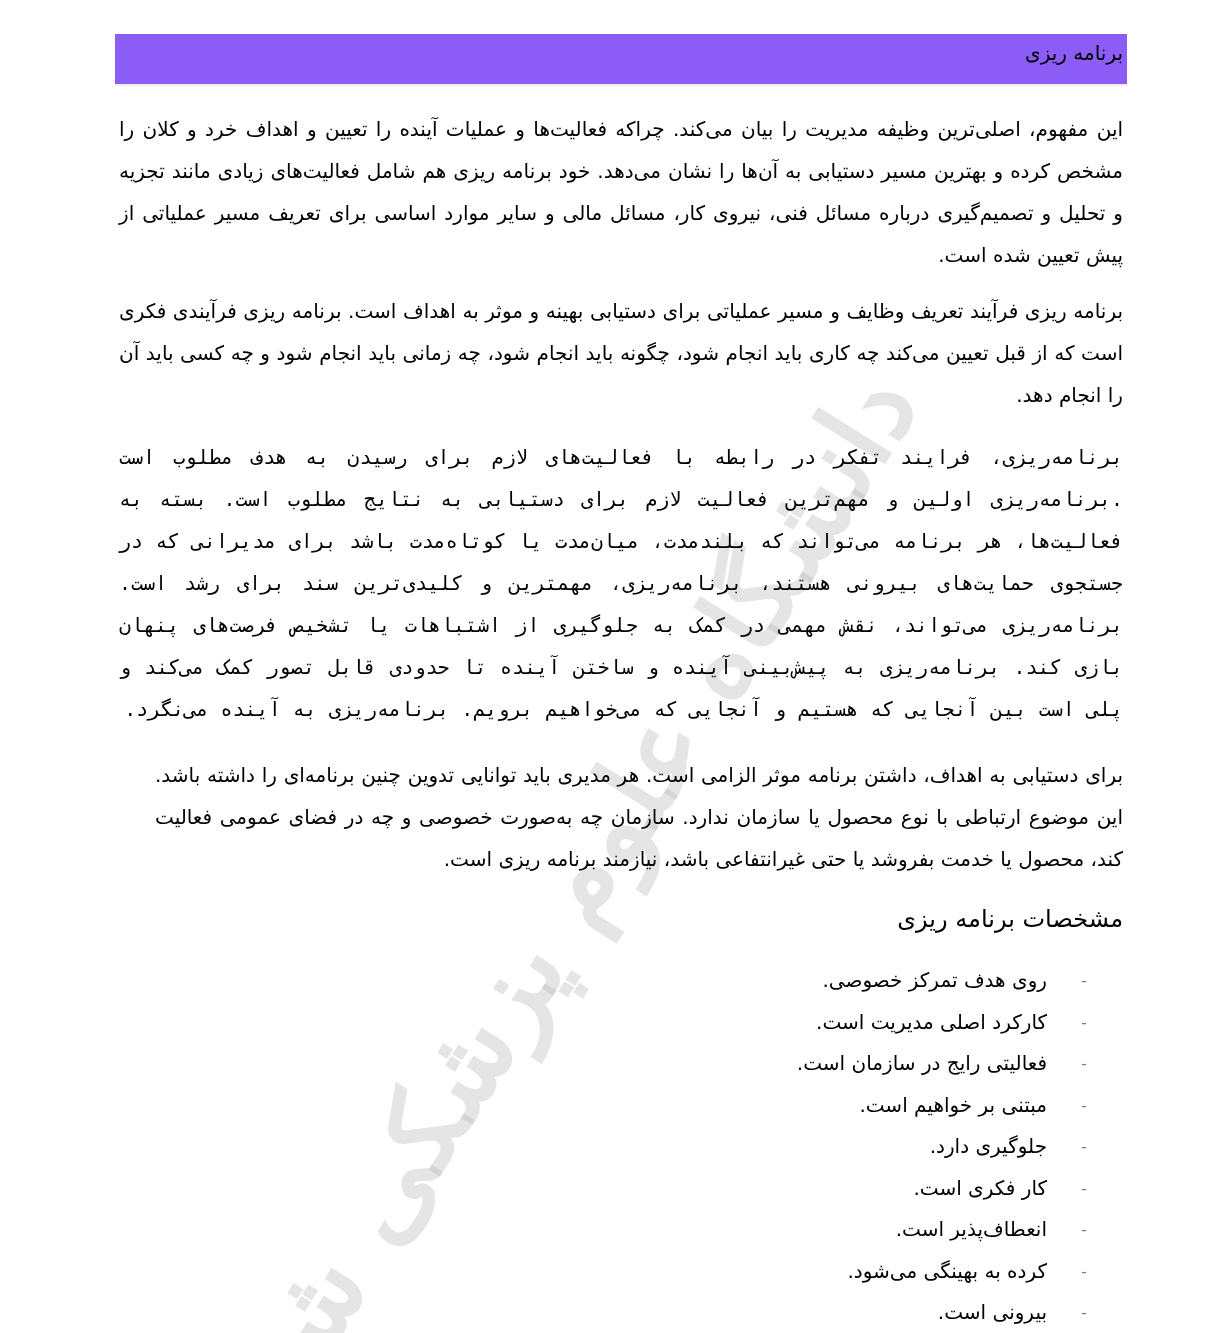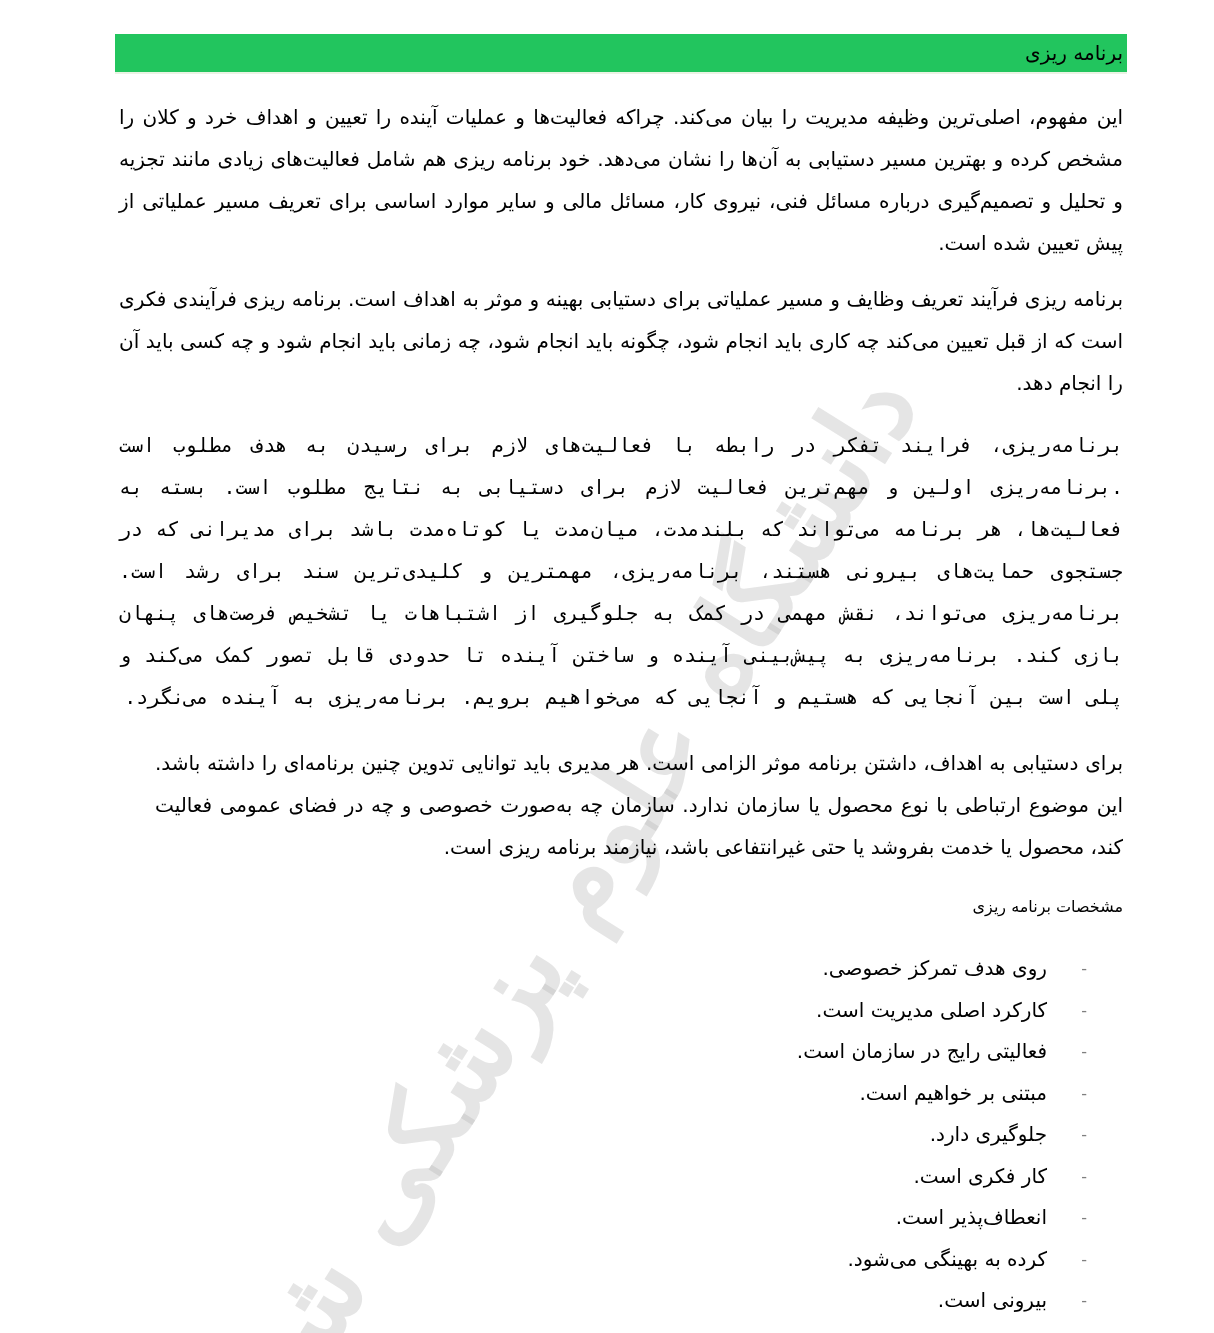--- a/index.html
+++ b/index.html
@@ -16,42 +16,42 @@
       color: #000000;
     }
     .page {
       position: absolute;
       left: 115px;
       top: 34px;
       width: 1012px;
       direction: rtl;
     }
     .heading-bar {
-      background: #22c55e;
-      height: 40px;
+      background: #8b5cf6;
+      height: 52px;
       line-height: 38px;
       font-size: 20px;
       padding-right: 4px;
       box-sizing: border-box;
       border-bottom: 2px solid #eaf3e4;
     }
     .para {
       font-size: 20px;
       line-height: 42px;
       text-align: justify;
       text-align-last: right;
       margin: 0;
       padding: 0 4px 0 4px;
     }
     .p1 { margin-top: 14px; }
     .p2 { margin-top: 22px; }
     .p3 { margin-top: 22px; font-family: Liberation Mono, monospace; }
     .p4 { margin-top: 22px; padding-left: 40px; }
     .subheading {
-      font-size: 16px;
+      font-size: 24px;
       line-height: 42px;
       margin-top: 18px;
       padding-right: 4px;
     }
     .list {
       list-style: none;
       margin: 20px 0 0 0;
       padding: 0;
     }
     .list li {

